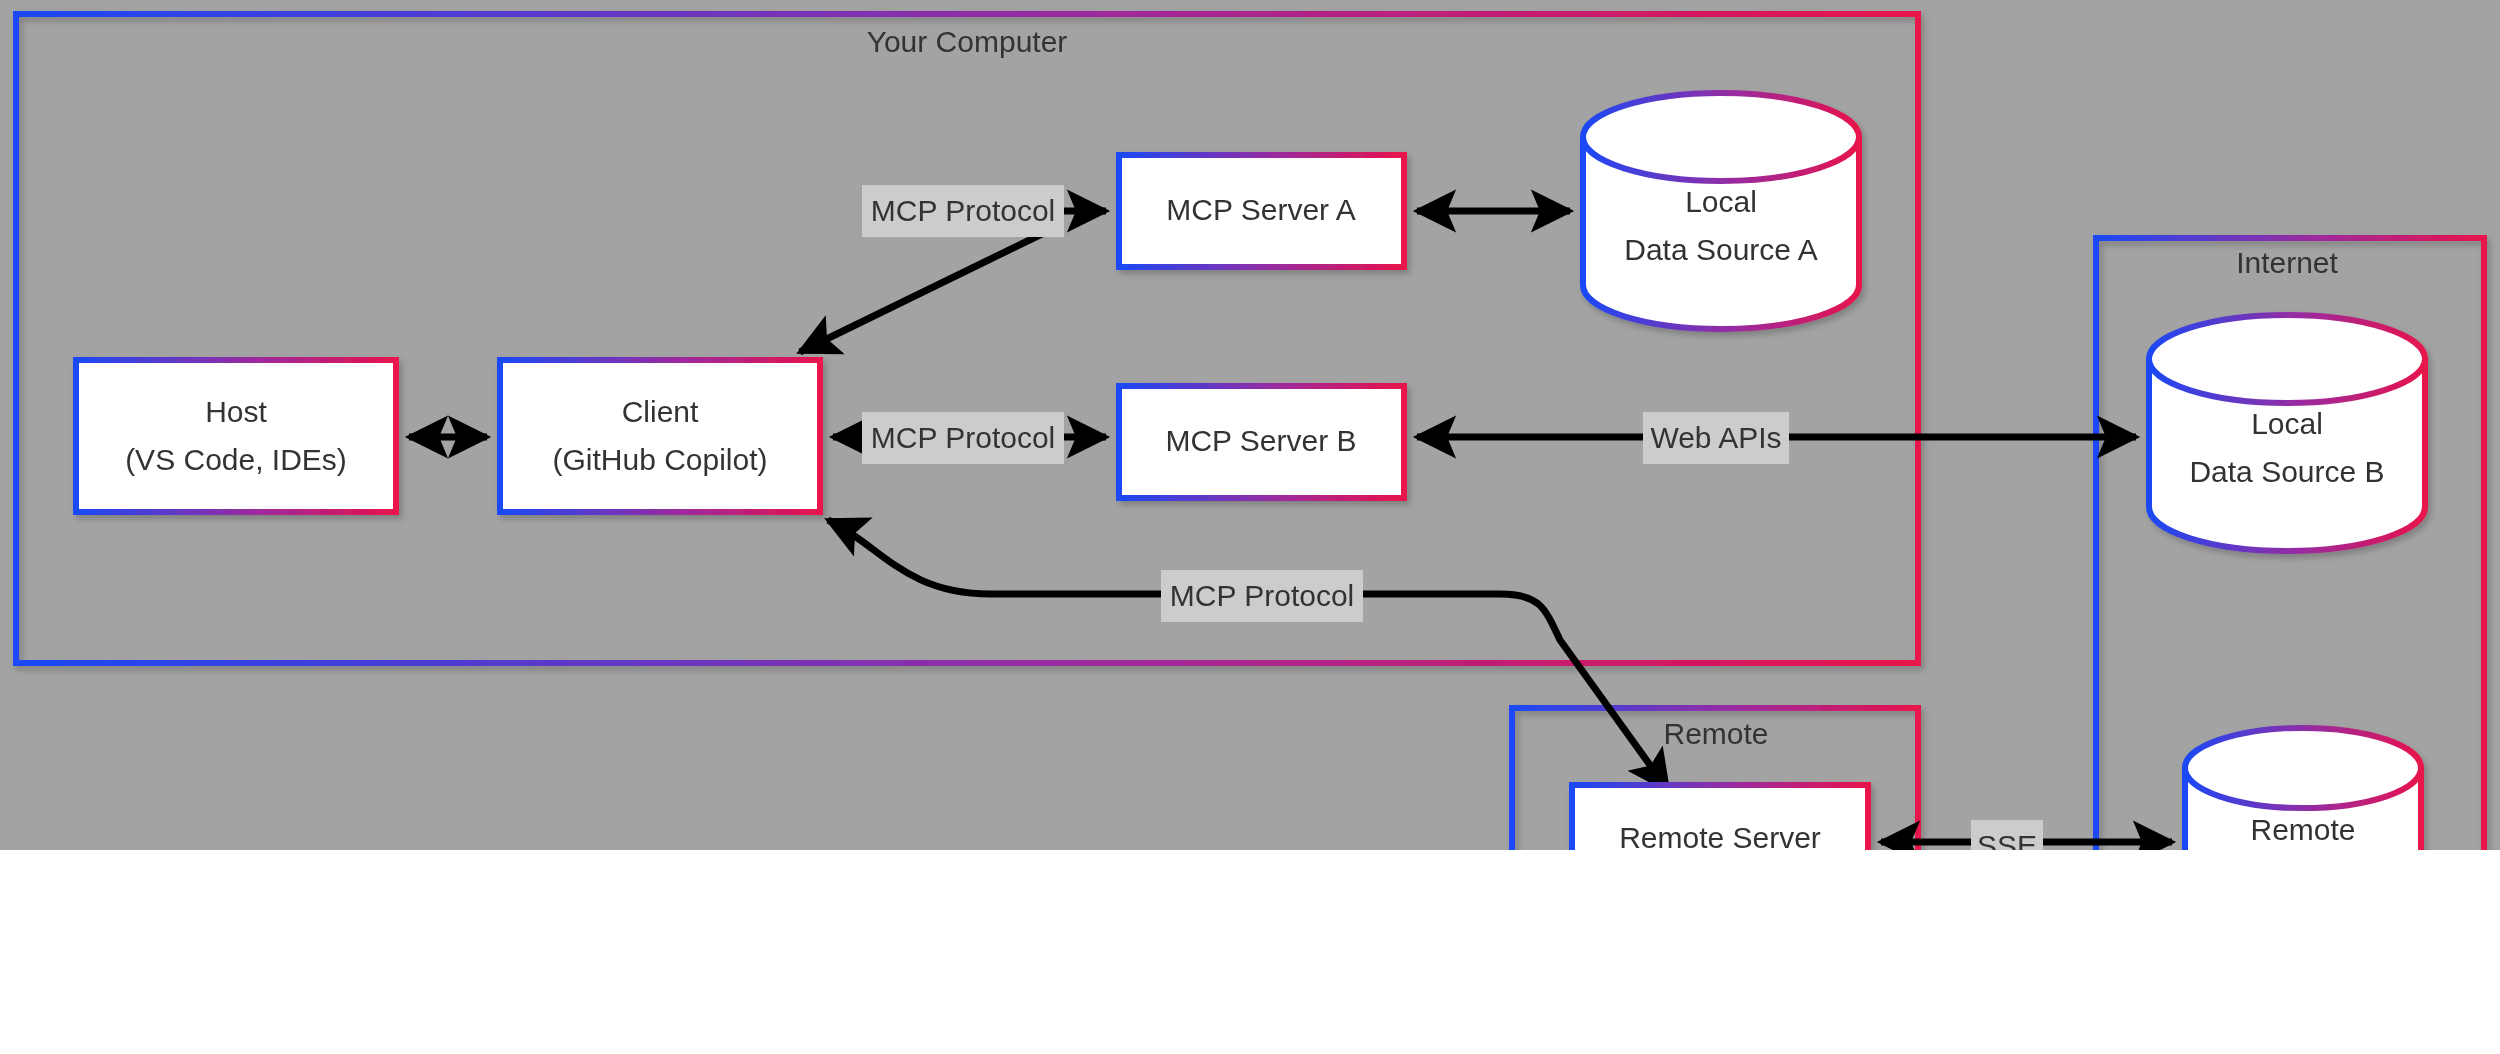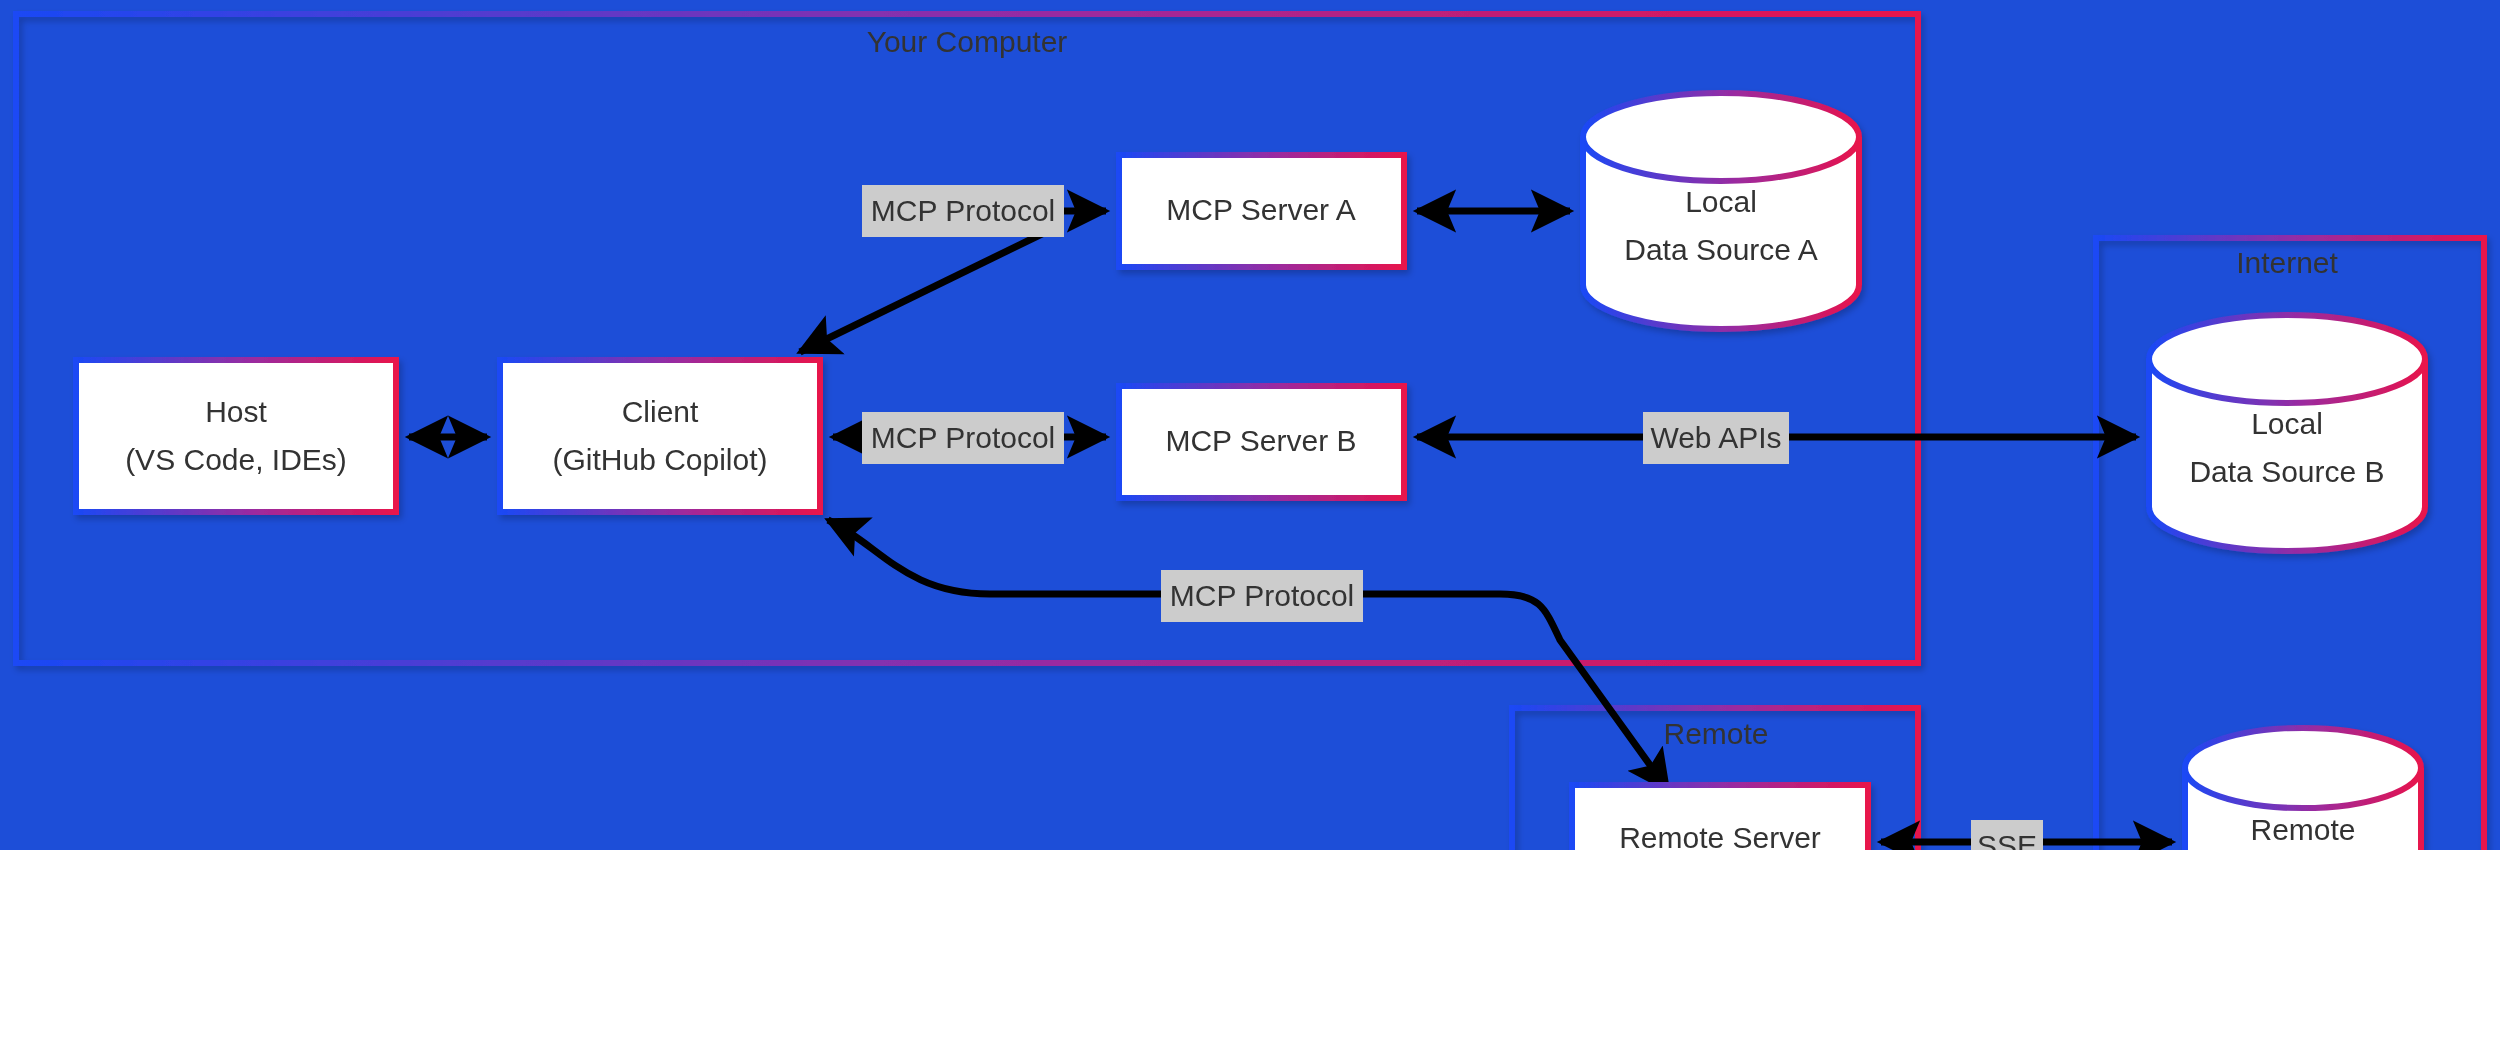--- a/index.html
+++ b/index.html
@@ -4,21 +4,21 @@
 <style>
   html, body {
     margin: 0;
     padding: 0;
     background: #ffffff;
   }
   #stage {
     position: relative;
     width: 2500px;
     height: 850px;
-    background: #1d4ed8;
+    background: #a3a3a3;
     font-family: "Liberation Sans", sans-serif;
     overflow: hidden;
   }
   svg#diagram {
     position: absolute;
     inset: 0;
     width: 2500px;
     height: 1054px;
   }
   text {

